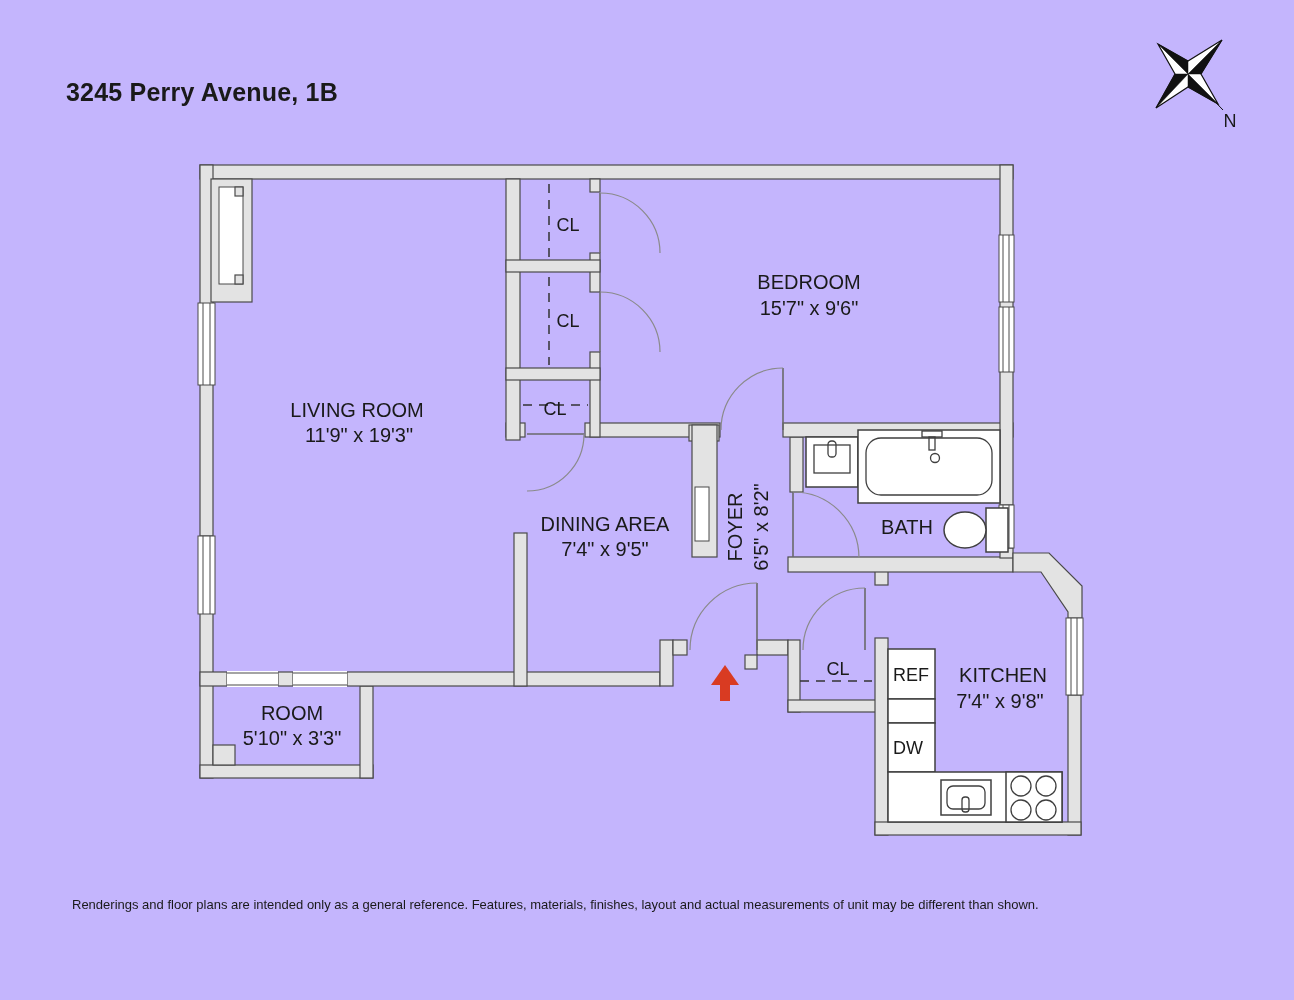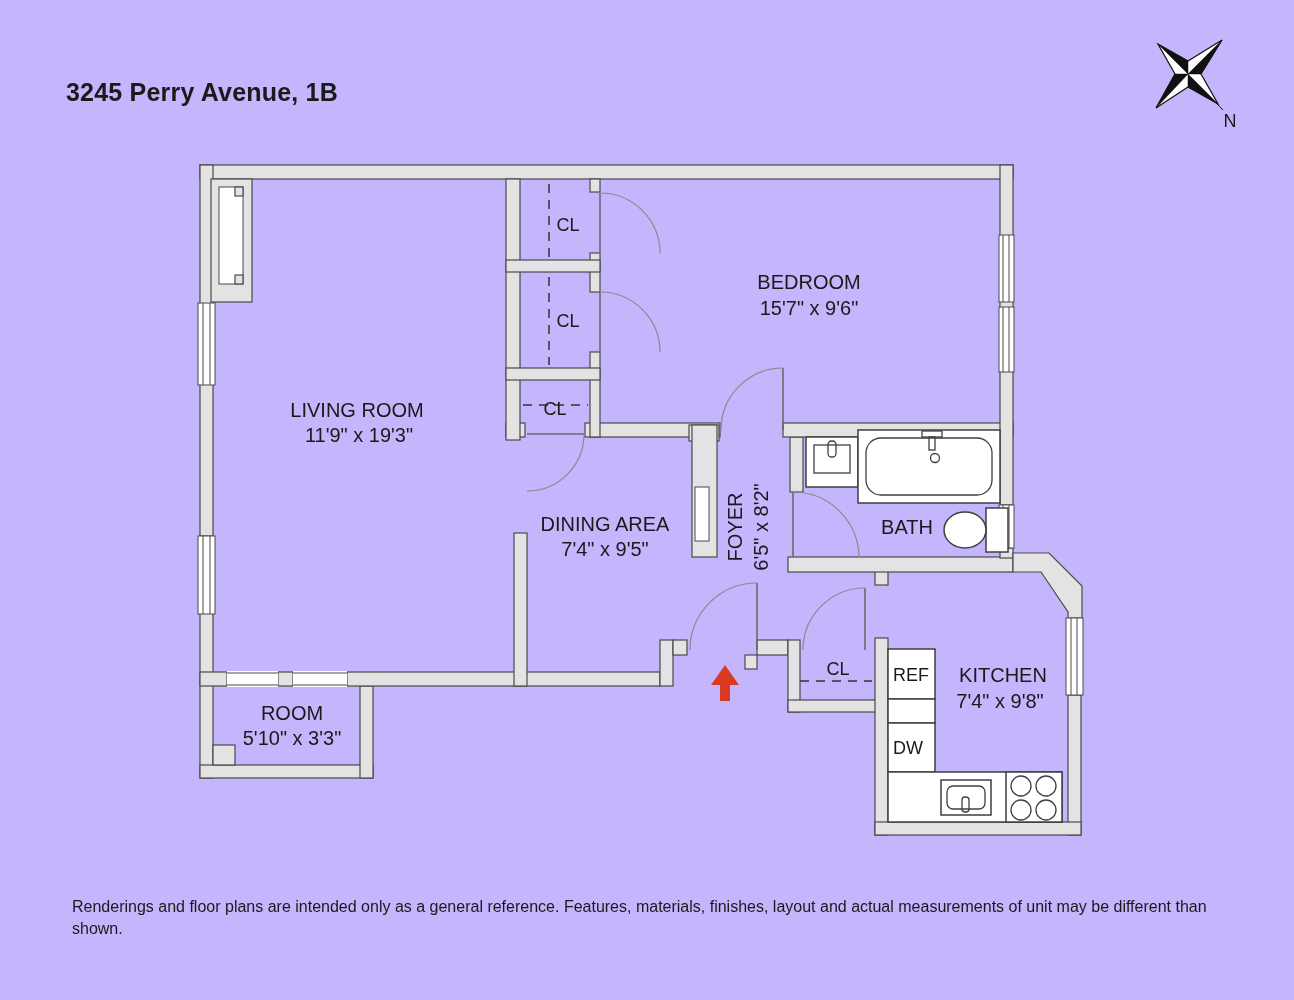--- a/index.html
+++ b/index.html
@@ -1,19 +1,19 @@
 <!DOCTYPE html>
 <html><head>
 <meta charset="utf-8">
 <style>
   html,body{margin:0;padding:0;background:#fff;}
   .canvas{position:relative;width:1294px;height:1000px;background:#c4b5fd;overflow:hidden;
           font-family:"Liberation Sans", sans-serif;color:#1a1a1a;}
   .page-title{position:absolute;left:66px;top:78px;font-size:25px;font-weight:bold;letter-spacing:.2px;}
-  .disclaimer{position:absolute;left:72px;top:896px;width:1178px;font-size:16px;line-height:1.35;}
+  .disclaimer{position:absolute;left:72px;top:896px;width:1178px;font-size:13px;line-height:1.35;}
   svg.plan{position:absolute;left:0;top:0;}
   .wall{fill:#e3e3e3;stroke:#4a4a4a;stroke-width:1.2;}
   .winrect{fill:#ffffff;stroke:#4a4a4a;stroke-width:1;}
   .winline{stroke:#4a4a4a;stroke-width:1;}
   .openline{stroke:#4a4a4a;stroke-width:1.2;}
   .recess{fill:#ffffff;stroke:#4a4a4a;stroke-width:1;}
   .fix{fill:#ffffff;stroke:#3f3f3f;stroke-width:1.5;}
   .fixthin{fill:none;stroke:#3f3f3f;stroke-width:1.3;}
   .doorarc{fill:none;stroke:#8a8a8a;stroke-width:1.2;}
   .doorleaf{stroke:#6a6a6a;stroke-width:1.6;fill:none;}

